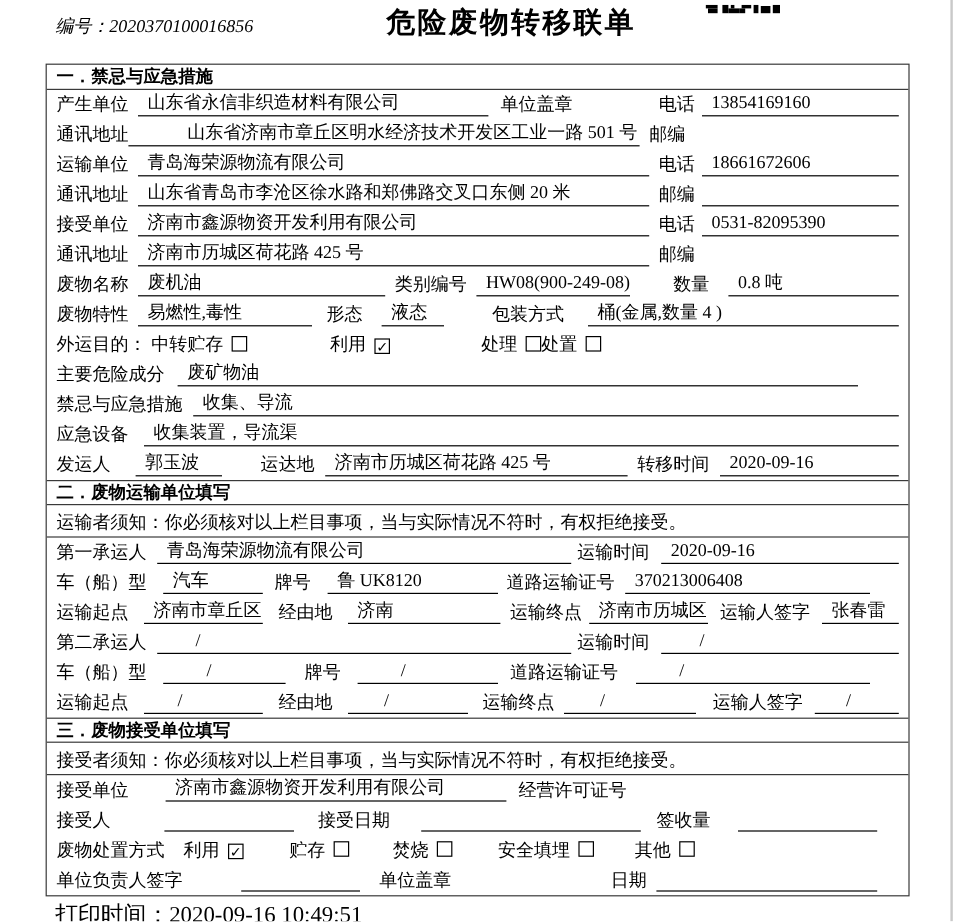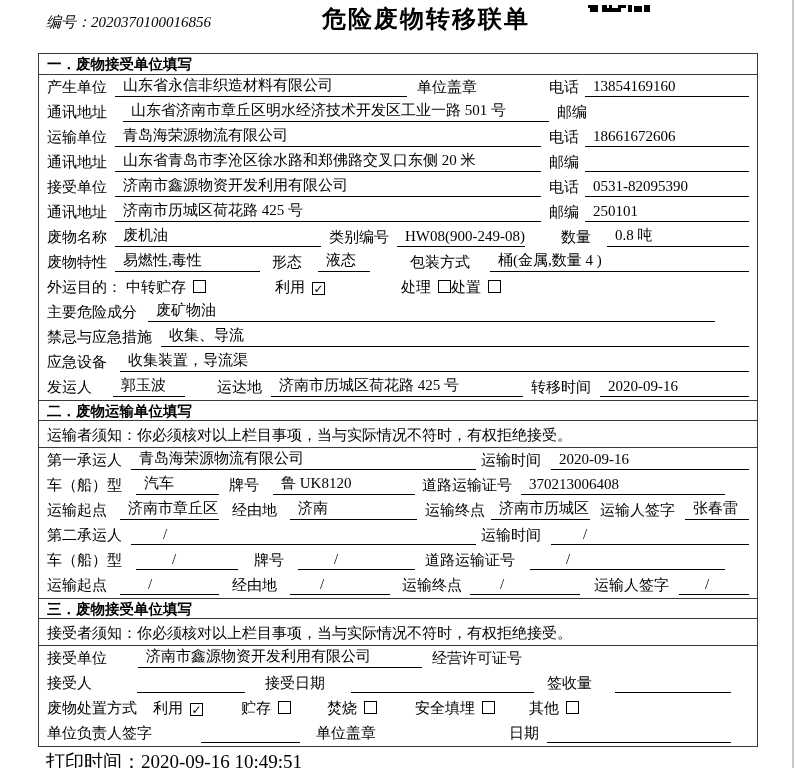--- a/index.html
+++ b/index.html
@@ -49,33 +49,33 @@
         <rect x="30" y="0" width="8" height="3" fill="#000"></rect>
       <rect x="28" y="3" width="5" height="4" fill="#000"></rect>
         <rect x="40" y="0" width="4" height="7" fill="#000"></rect>
       <rect x="46" y="1" width="8" height="6" fill="#000"></rect>
         <rect x="56" y="0" width="6" height="7" fill="#000"></rect>
     </svg>
   </div>
 
   <div class="form-box">
 
-    <div class="sec-h">一．废物接受单位填写</div>
+    <div class="sec-h">一．禁忌与应急措施</div>
 
     <div class="row">
       <span class="lbl">产生单位</span>
       <span class="u" style="width:292px;margin-left:8px;">山东省永信非织造材料有限公司</span>
       <span class="lbl" style="margin-left:10px;">单位盖章</span>
       <span class="lbl" style="margin-left:72px;">电话</span>
       <span class="u grow" style="margin-left:6px;">13854169160</span>
     </div>
 
     <div class="row">
       <span class="lbl">通讯地址</span>
-      <span class="u" style="width:426px;margin-left:16px;">山东省济南市章丘区明水经济技术开发区工业一路 501 号</span>
+      <span class="u" style="width:426px;margin-left:0;text-align:right;">山东省济南市章丘区明水经济技术开发区工业一路 501 号</span>
       <span class="lbl" style="margin-left:8px;">邮编</span>
     </div>
 
     <div class="row">
       <span class="lbl">运输单位</span>
       <span class="u" style="width:426px;margin-left:8px;">青岛海荣源物流有限公司</span>
       <span class="lbl" style="margin-left:8px;">电话</span>
       <span class="u grow" style="margin-left:6px;">18661672606</span>
     </div>
 
@@ -90,21 +90,20 @@
       <span class="lbl">接受单位</span>
       <span class="u" style="width:426px;margin-left:8px;">济南市鑫源物资开发利用有限公司</span>
       <span class="lbl" style="margin-left:8px;">电话</span>
       <span class="u grow" style="margin-left:6px;">0531-82095390</span>
     </div>
 
     <div class="row">
       <span class="lbl">通讯地址</span>
       <span class="u" style="width:426px;margin-left:8px;">济南市历城区荷花路 425 号</span>
       <span class="lbl" style="margin-left:8px;">邮编</span>
-      <span class="u grow" style="margin-left:6px;">250101</span>
     </div>
 
     <div class="row">
       <span class="lbl">废物名称</span>
       <span class="u" style="width:206px;margin-left:8px;">废机油</span>
       <span class="lbl" style="margin-left:8px;">类别编号</span>
       <span class="u" style="width:128px;margin-left:8px;">HW08(900-249-08)</span>
       <span class="lbl" style="margin-left:36px;">数量</span>
       <span class="u grow" style="margin-left:16px;">0.8 吨</span>
     </div>

